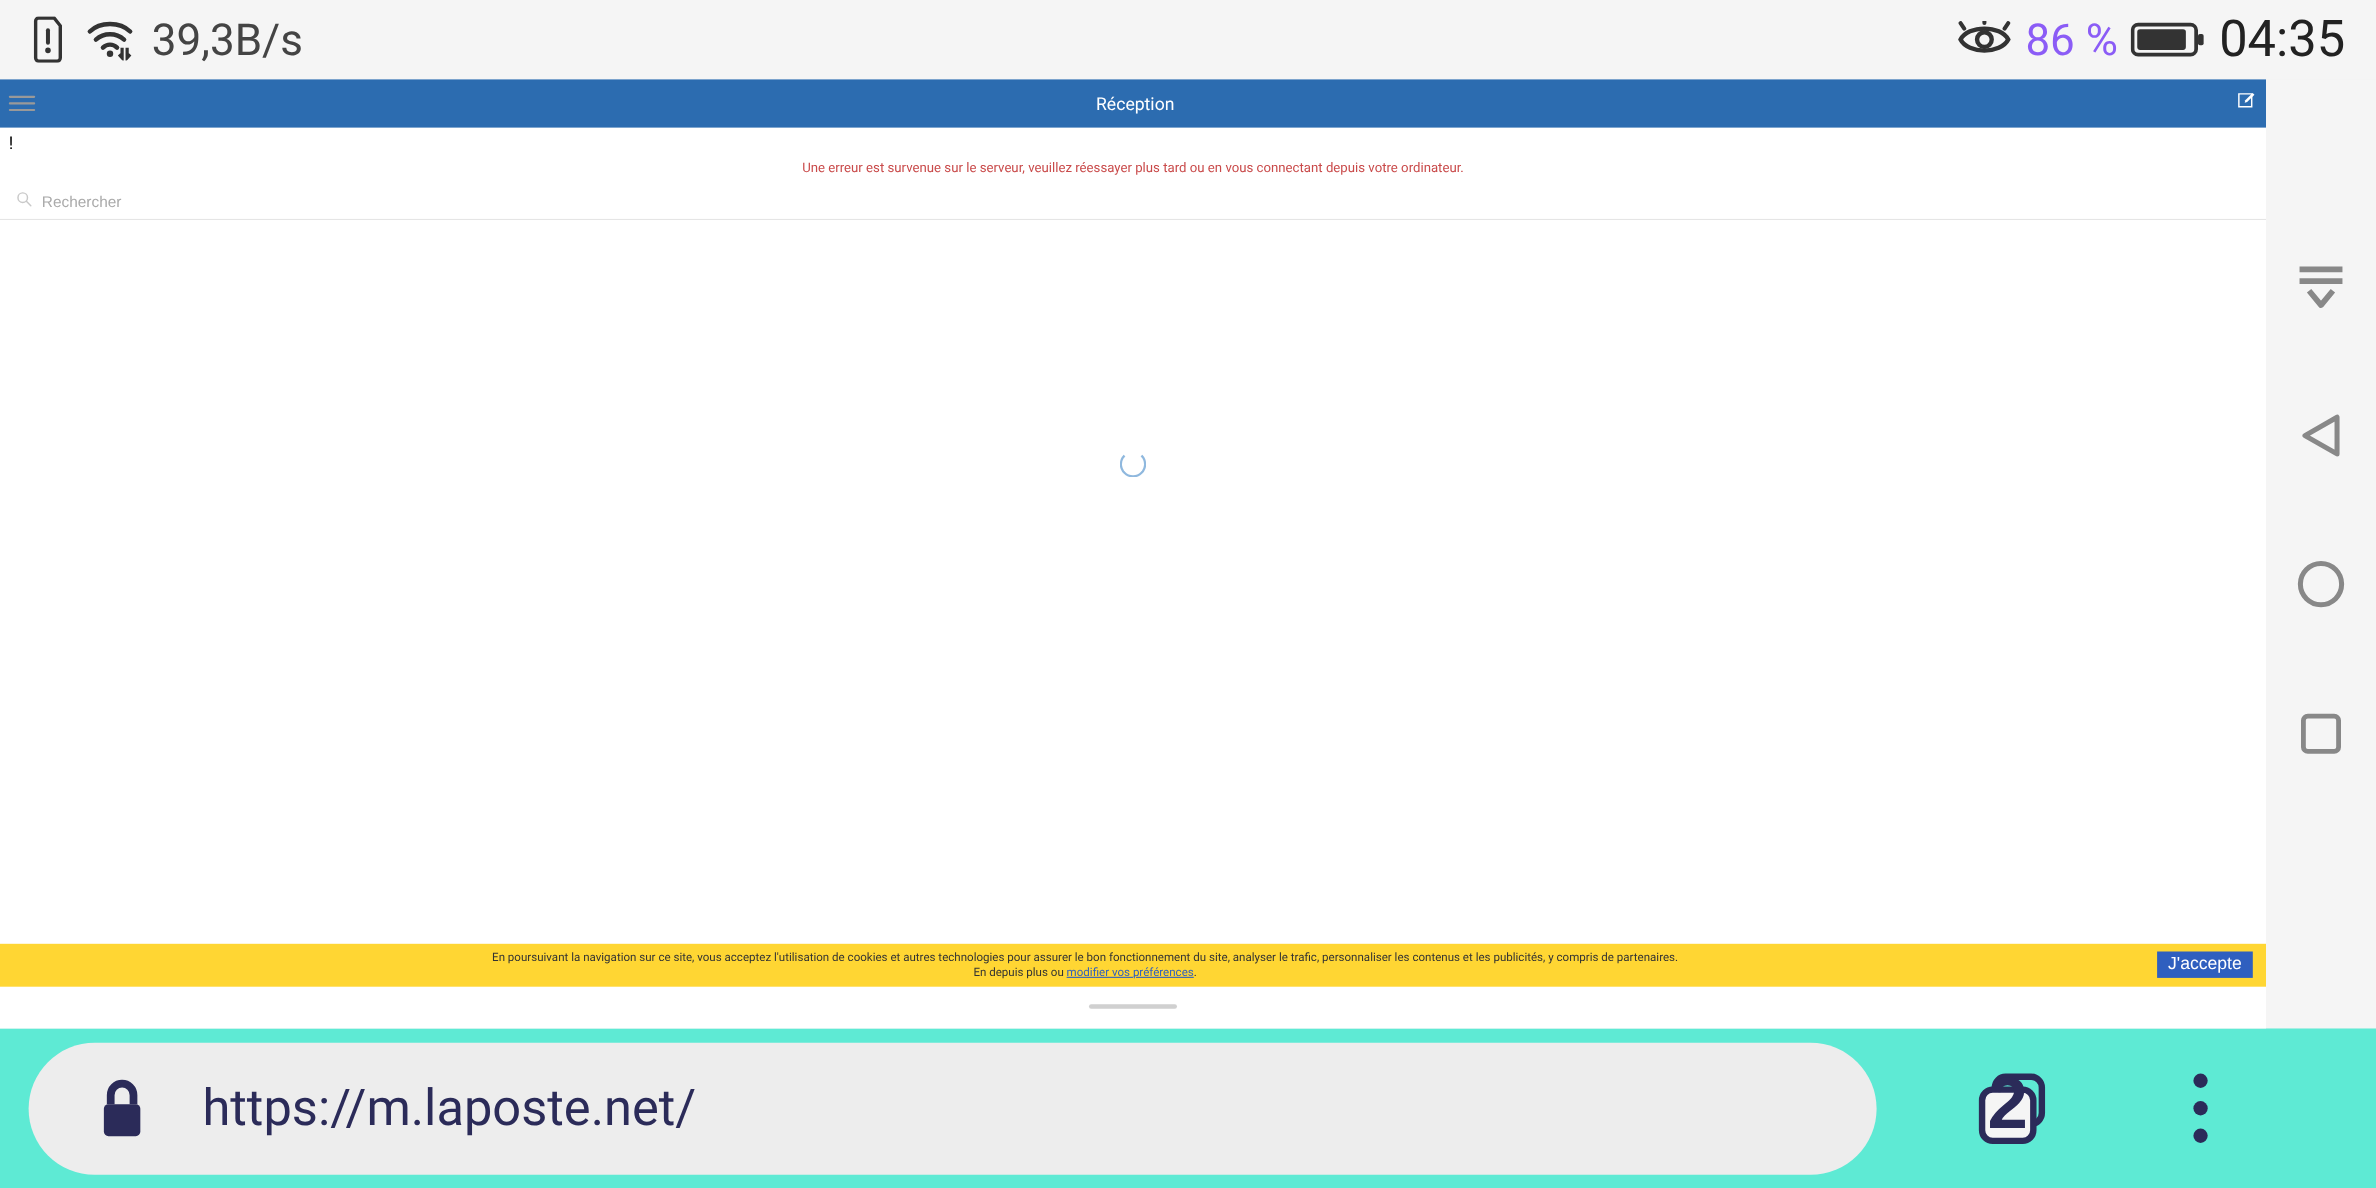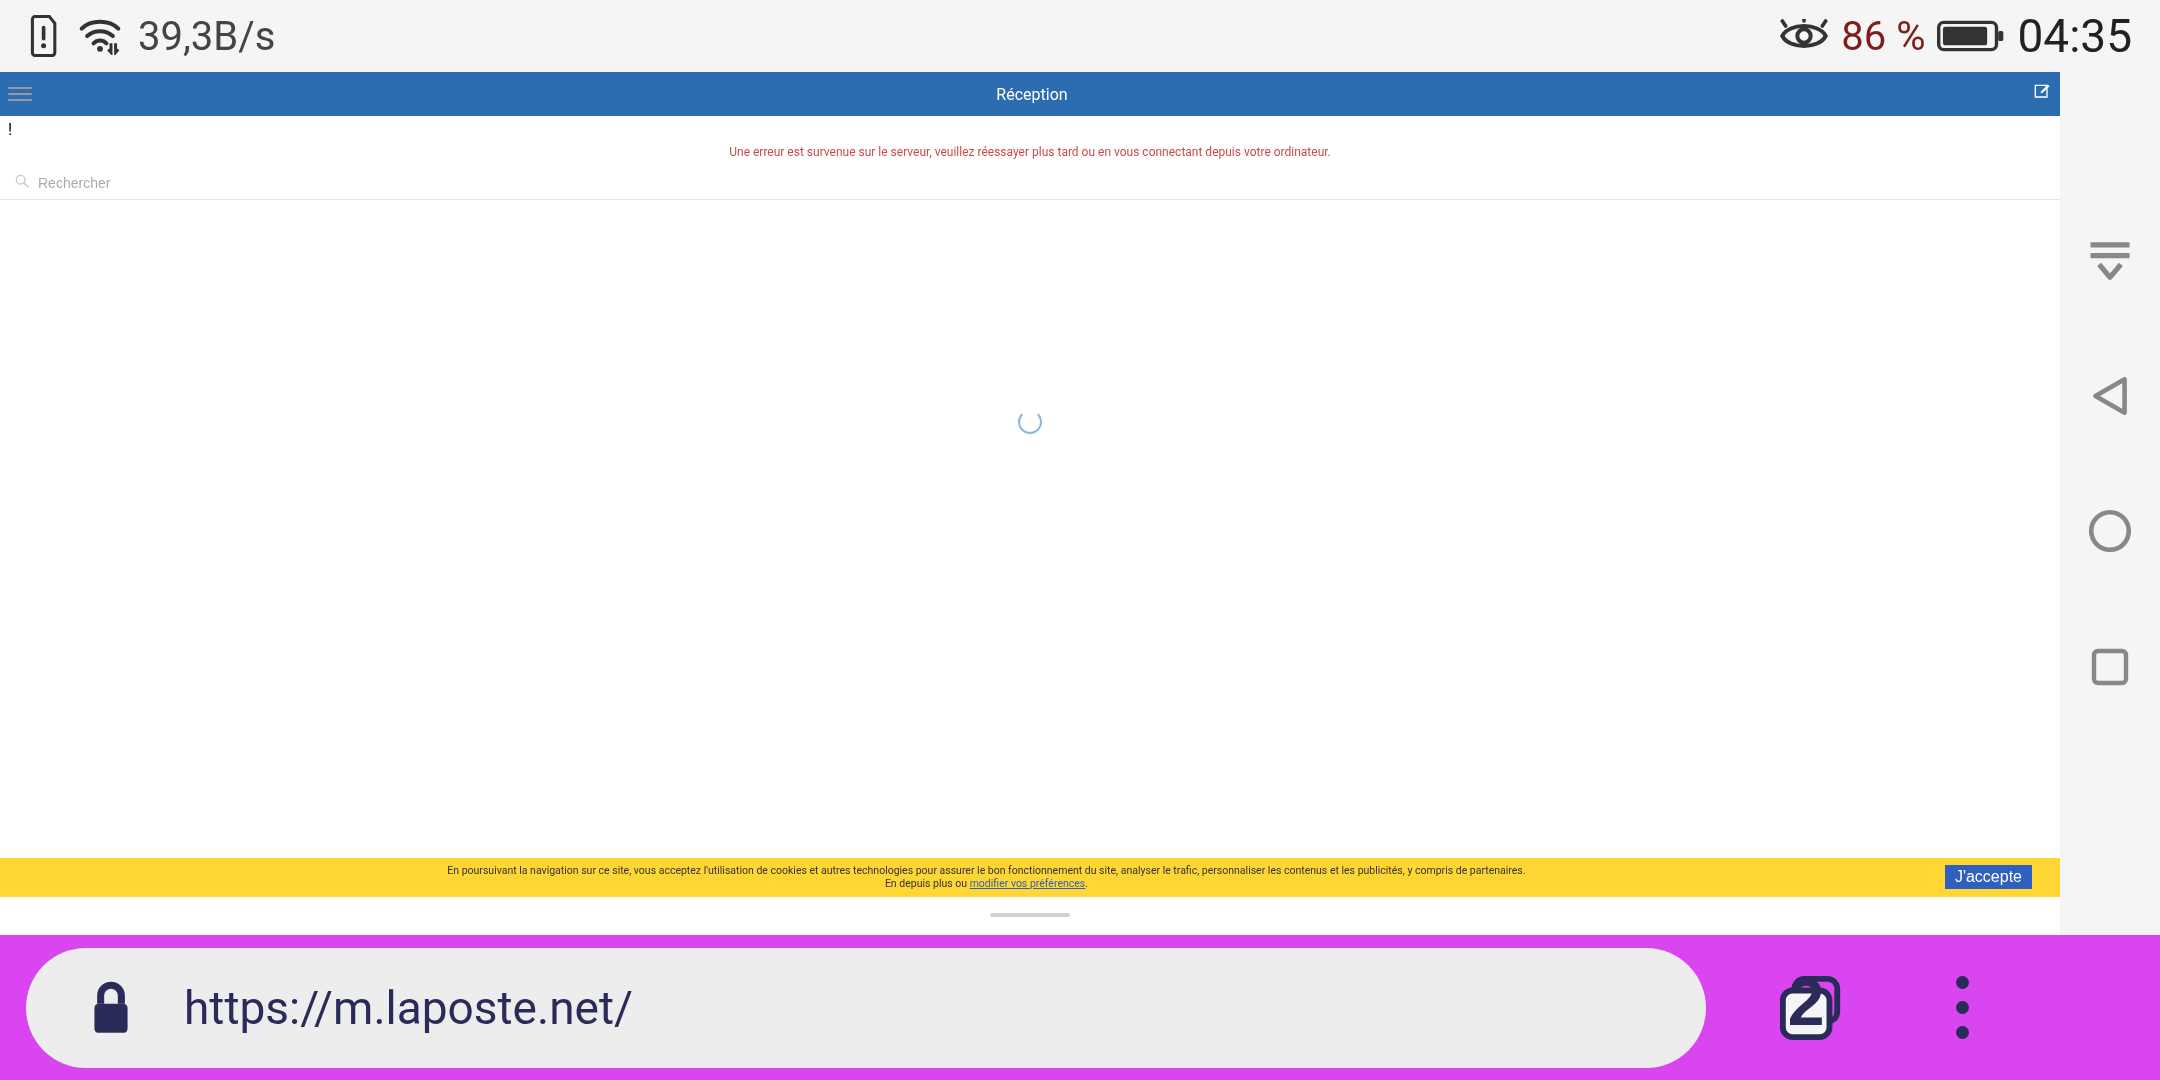--- a/index.html
+++ b/index.html
@@ -5,21 +5,21 @@
   * { box-sizing: border-box; margin: 0; padding: 0; }
   html, body { width: 2160px; height: 1080px; font-family: -apple-system, BlinkMacSystemFont, "Segoe UI", Roboto, sans-serif; background: #f0f0f0; overflow: hidden; }
   .screen { width: 2160px; height: 1080px; position: relative; display: flex; flex-direction: column; }
   
   
   .statusbar { height: 72px; background: #f5f5f5; display: flex; align-items: center; padding: 16px 28px; font-size: 40px; color: #333; }
   .statusbar .left { display: flex; align-items: center; gap: 16px; }
   .statusbar .right { margin-left: auto; display: flex; align-items: center; gap: 12px; }
   .sb-icon svg { display: block; }
   .netspeed { font-size: 40px; color: #444; }
-  .batt-pct { font-size: 40px; color: #7f1d1d; }
+  .batt-pct { font-size: 40px; color: #8b5cf6; }
   .clock { font-size: 46px; font-weight: 400; color: #222; }
   
   
   .content-row { flex: 1; display: flex; overflow: hidden; }
   .page-col { flex: 1; display: flex; flex-direction: column; background: #fff; position: relative; }
   .sysnav { width: 100px; background: #f5f5f5; display: flex; flex-direction: column; align-items: center; justify-content: space-around; padding: 120px 0 200px; }
   .sysnav .nav-btn { width: 56px; height: 56px; display: flex; align-items: center; justify-content: center; }
   
   
   .app-header { height: 44px; background: #2c6cb0; display: flex; align-items: center; color: #fff; padding: 0 8px; font-size: 16px; }
@@ -37,29 +37,29 @@
   .search-row { display: flex; align-items: center; gap: 8px; padding: 4px 14px 6px; border-bottom: 1px solid #e5e5e5; background: #fff; }
   .search-row svg { width: 16px; height: 16px; opacity: .45; }
   .search-input { flex: 1; border: none; outline: none; font-size: 14px; color: #888; background: transparent; }
   .search-input::placeholder { color: #aaa; }
   
   
   .mail-body { flex: 1; position: relative; background: #fff; }
   .spinner { position: absolute; left: 50%; top: 210px; transform: translateX(-50%); width: 24px; height: 24px; border: 2px solid #8fb8de; border-top-color: transparent; border-radius: 50%; }
   
   
-  .cookie-banner { position: absolute; left: 0; right: 0; bottom: 38px; background: #ffd633; padding: 6px 28px; display: flex; align-items: center; font-size: 10.5px; color: #333; }
+  .cookie-banner { position: absolute; left: 0; right: 0; bottom: 38px; background: #ffd633; padding: 6px 12px; display: flex; align-items: center; font-size: 10.5px; color: #333; }
   .cookie-text { flex: 1; text-align: center; line-height: 1.3; }
   .cookie-text a { color: #2f5fbf; text-decoration: underline; cursor: pointer; }
   .cookie-accept { background: #2f5fbf; color: #fff; border: none; padding: 3px 10px; font-size: 16px; cursor: pointer; }
   
   .drag-handle { position: absolute; bottom: 18px; left: 50%; transform: translateX(-50%); width: 80px; height: 4px; background: #d0d0d0; border-radius: 3px; }
   
   
-  .browser-bar { height: 145px; background: #d946ef; display: flex; align-items: center; gap: 33px; padding: 0 26px; }
+  .browser-bar { height: 145px; background: #5eead4; display: flex; align-items: center; gap: 52px; padding: 0 26px; }
   .url-box { flex: 1; max-width: 1680px; height: 120px; background: #ededed; border-radius: 60px; display: flex; align-items: center; padding: 0 60px; gap: 48px; }
   .lock-icon svg { display: block; }
   .url-text { font-size: 46px; color: #2b2b59; font-weight: 400; }
   .tabs-btn { width: 66px; height: 66px; display: flex; align-items: center; justify-content: center; margin-left: 40px;}
   .tabs-svg { display: block; }
   .tabcnt { font-size: 34px; font-weight: 600; fill: #2b2b59; font-family: sans-serif; }
   .menu-btn { width: 48px; height: 64px; display: flex; flex-direction: column; align-items: center; justify-content: center; gap: 12px; margin-left: 60px; margin-right: 40px;}
   .menu-btn span { width: 13px; height: 13px; background: #2b2b59; border-radius: 50%; }
 </style>
 </head>

